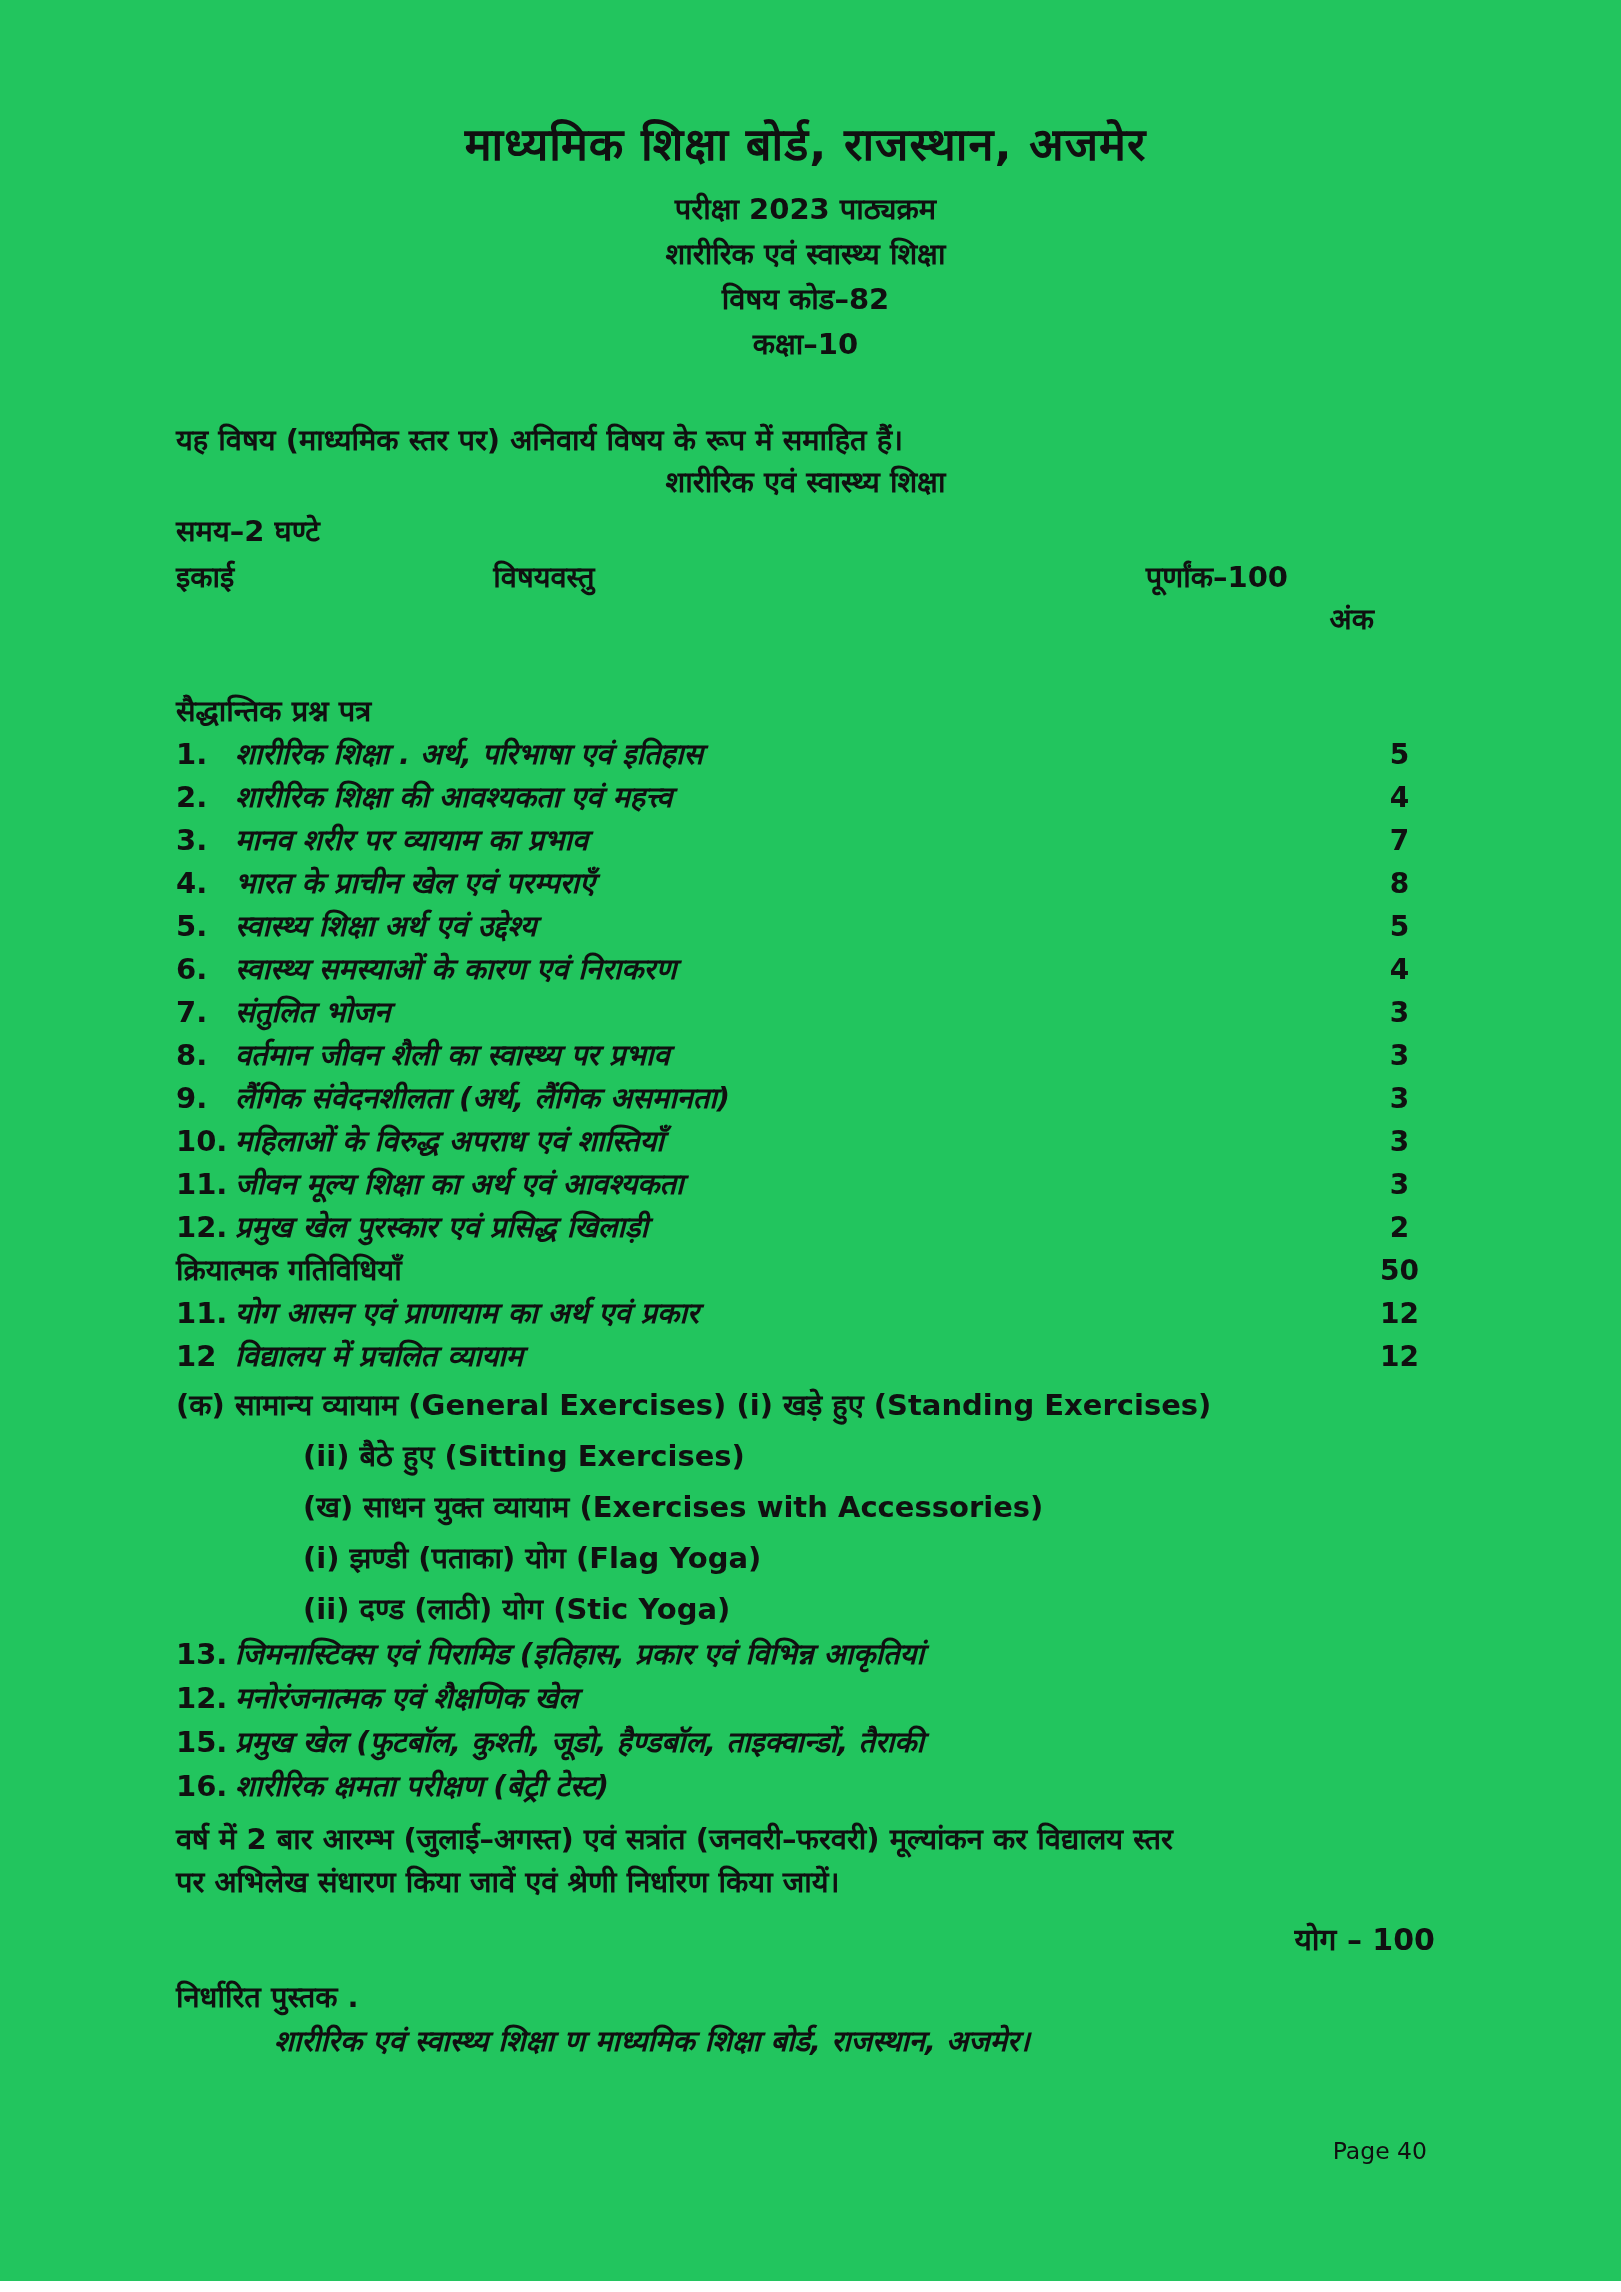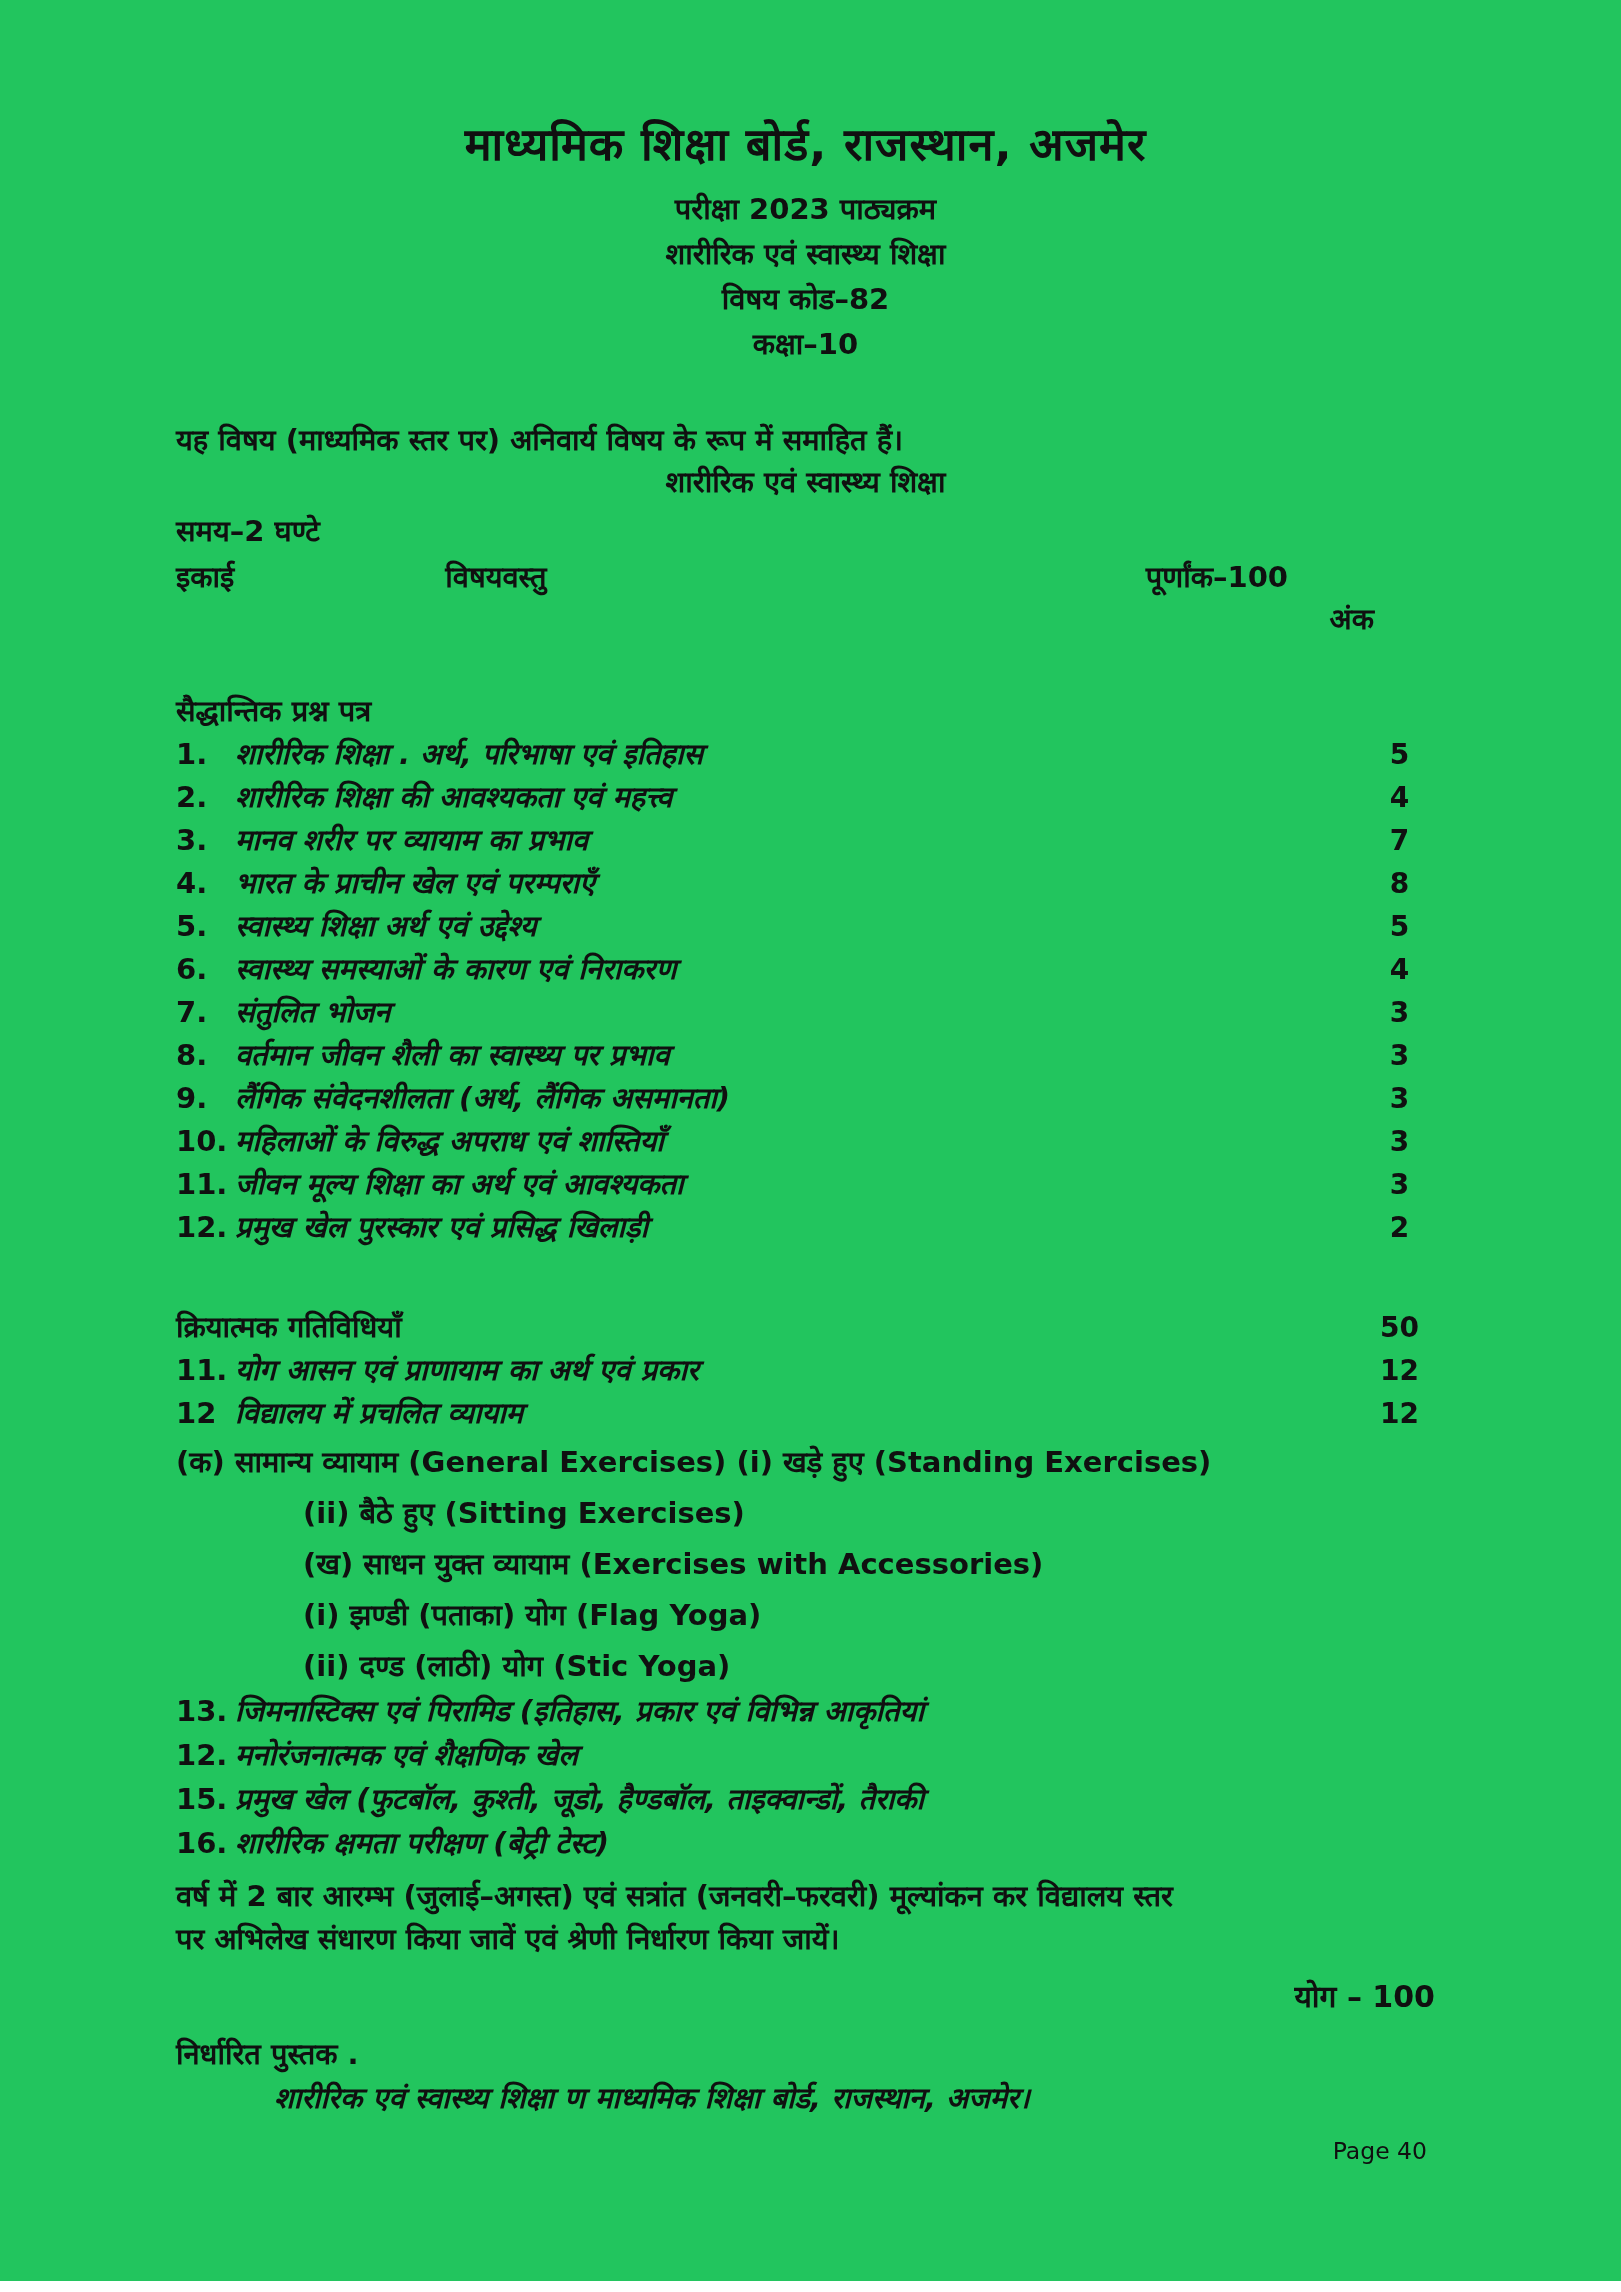--- a/index.html
+++ b/index.html
@@ -16,29 +16,29 @@
   .content { padding:114px 186px 0 176px; }
 
   .doc-title { text-align:center; font-size:45px; line-height:61px; letter-spacing:1px; }
   .sub-line  { text-align:center; font-size:29px; line-height:45px; }
   .sub-block { margin-top:11.8px; }
 
   .intro-note   { margin-top:53px; font-size:29px; line-height:41px; }
   .center-line  { text-align:center; font-size:29px; line-height:43px; }
   .time-line    { margin-top:5.9px; font-size:29px; line-height:43px; }
 
-  .cols-row { display:flex; align-items:baseline; font-size:29px; line-height:45px; margin-top:2px; }
+  .cols-row { display:flex; align-items:baseline; font-size:29px; line-height:45px; margin-top:2px;gap:48px; }
   .col-unit    { flex:none; }
   .col-content { flex:none; margin-left:211px; }
   .col-max     { flex:1; text-align:right; padding-right:147px; }
   .marks-label { text-align:right; padding-right:61px; font-size:29px; line-height:39px; }
 
   .section-head { font-size:29px; line-height:43px; }
   .theory-head  { margin-top:51px; }
-  .practical-head { margin-top:57px; display:flex; align-items:center; }
+  .practical-head { display:flex; align-items:center; }
   .practical-head .txt { flex:1; }
 
   .item { display:flex; align-items:baseline; font-size:29px; height:43px; }
   .item .num { flex:none; min-width:59px; }
   .item .txt { flex:1; white-space:nowrap; overflow:visible;font-style:italic; }
   .marks { flex:none; width:71px; text-align:center; font-size:28px;
            font-family:"DejaVu Sans","Liberation Sans",sans-serif; }
 
   .sub-item   { font-size:29px; height:51px; display:flex; align-items:center; white-space:nowrap; }
   .indent-0   { padding-left:0; }

